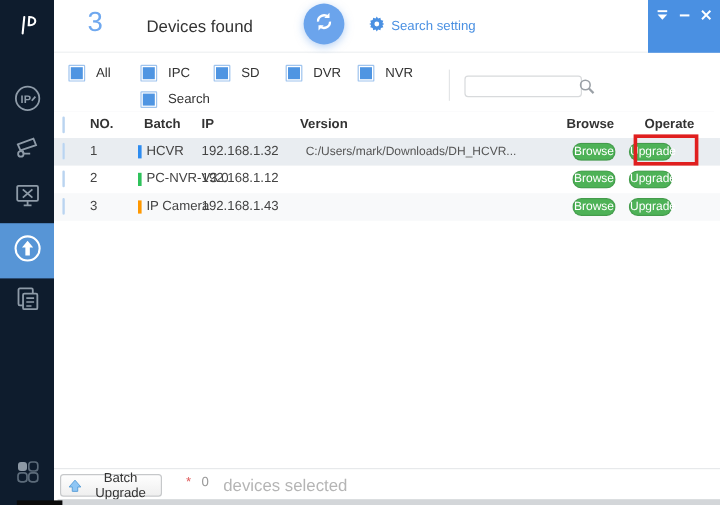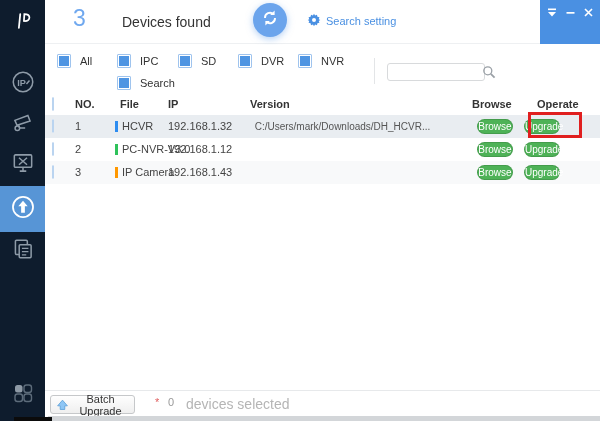--- a/index.html
+++ b/index.html
@@ -227,21 +227,21 @@
           <path d="M8.8 8.8 L12.6 12.6" stroke-width="1.8"></path>
         </svg>
       </span>
     </button>
   </div>
 
   <div class="table">
     <div class="thead">
       <span class="head-cb"><span class="cb"></span></span>
       <span class="cellh" style="left:30px">NO.</span>
-      <span class="cellh" style="left:75px">File</span>
+      <span class="cellh" style="left:75px">Batch</span>
       <span class="cellh" style="left:123px">IP</span>
       <span class="cellh" style="left:205px">Version</span>
       <span class="cellh" style="left:427px">Browse</span>
       <span class="cellh" style="left:492px">Operate</span>
     </div>
 
     <div class="trow selected" style="top: 22px; background: rgb(233, 237, 241);">
       <span class="row-cb"><span class="cb"></span></span>
       <span class="cell" style="left:30px">1</span>
       <span class="type-bar" style="background: rgb(45, 140, 240);"></span>

